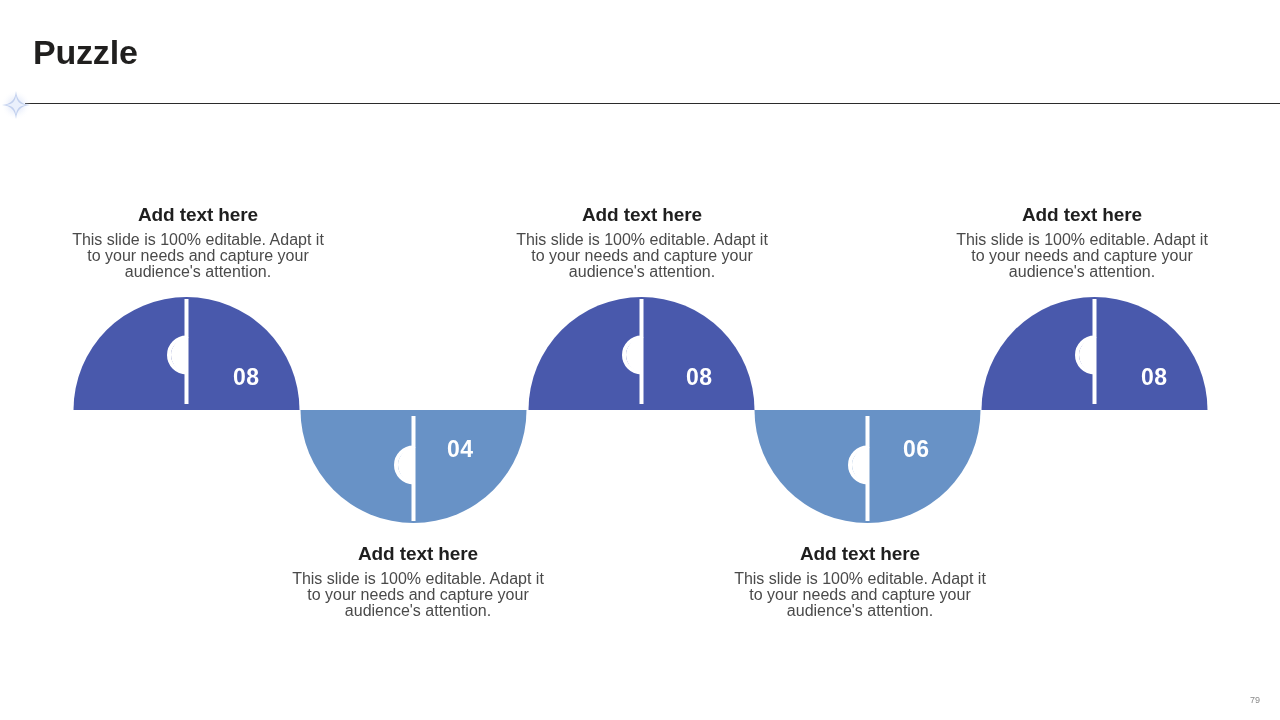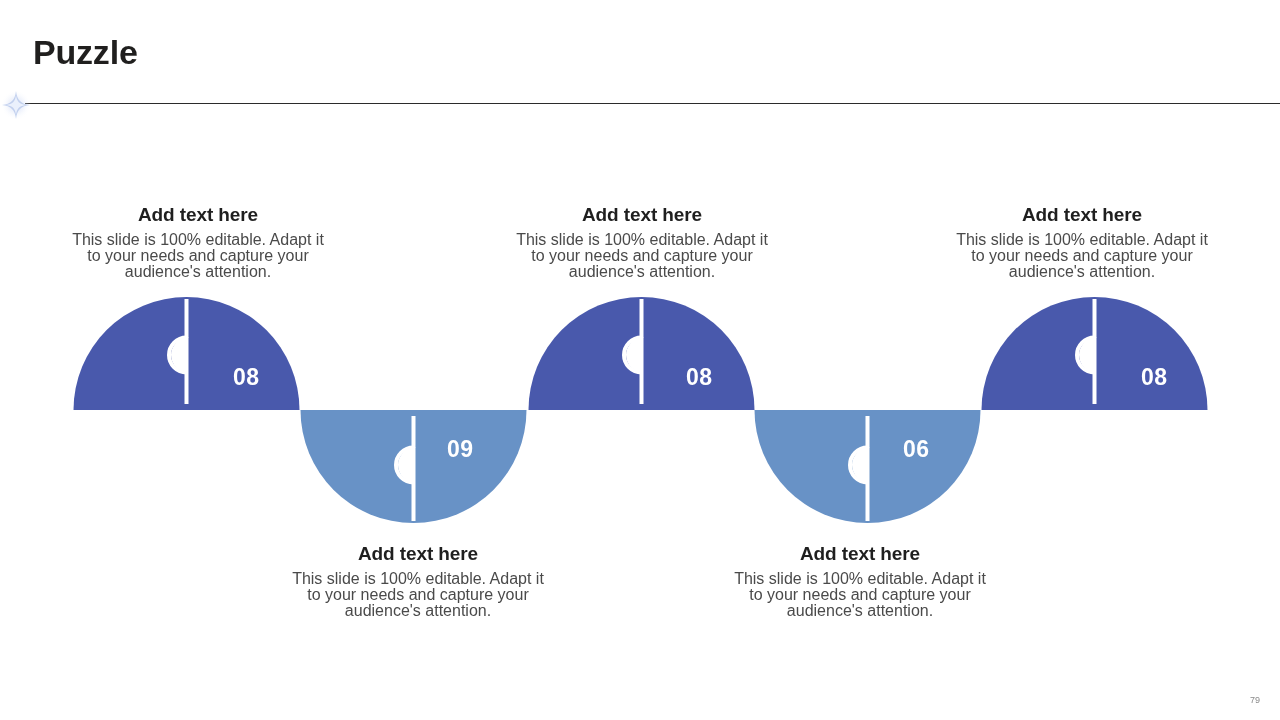--- a/index.html
+++ b/index.html
@@ -136,21 +136,21 @@
         </g>
         <g>
           <path d="M 981.5 410 A 113 113 0 0 1 1207.5 410 Z" fill="#4959ac"></path>
           <path d="M 1092.5 404 L 1092.5 299 L 1096.5 299 L 1096.5 372.5 A 17.5 17.5 0 1 1 1096.5 337.5 L 1096.5 404 Z" fill="#ffffff"></path>
           <path d="M 1094.5 372.5 A 17.5 17.5 0 1 1 1094.5 337.5" fill="none" stroke="#ffffff" stroke-width="4" stroke-linecap="butt"></path>
         </g>
       </svg>
   </div>
 
   <div class="piece-number" style="left:233px; top:364px;">08</div>
-  <div class="piece-number" style="left:447px; top:436px;">09</div>
+  <div class="piece-number" style="left:447px; top:436px;">04</div>
   <div class="piece-number" style="left:686px; top:364px;">08</div>
   <div class="piece-number" style="left:903px; top:436px;">06</div>
   <div class="piece-number" style="left:1141px; top:364px;">08</div>
 
   <div class="caption" style="left:68px; top:206px;">
     <div class="caption-title">Add text here</div>
     <div class="caption-body">This slide is 100% editable. Adapt it to your needs and capture your audience's attention.</div>
   </div>
 
   <div class="caption" style="left:512px; top:206px;">

